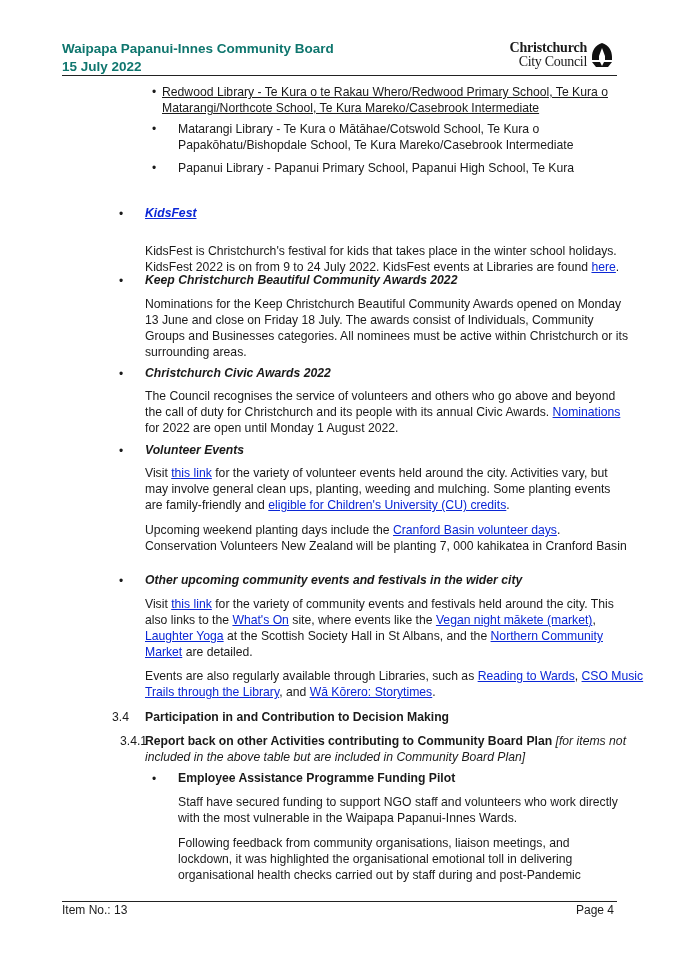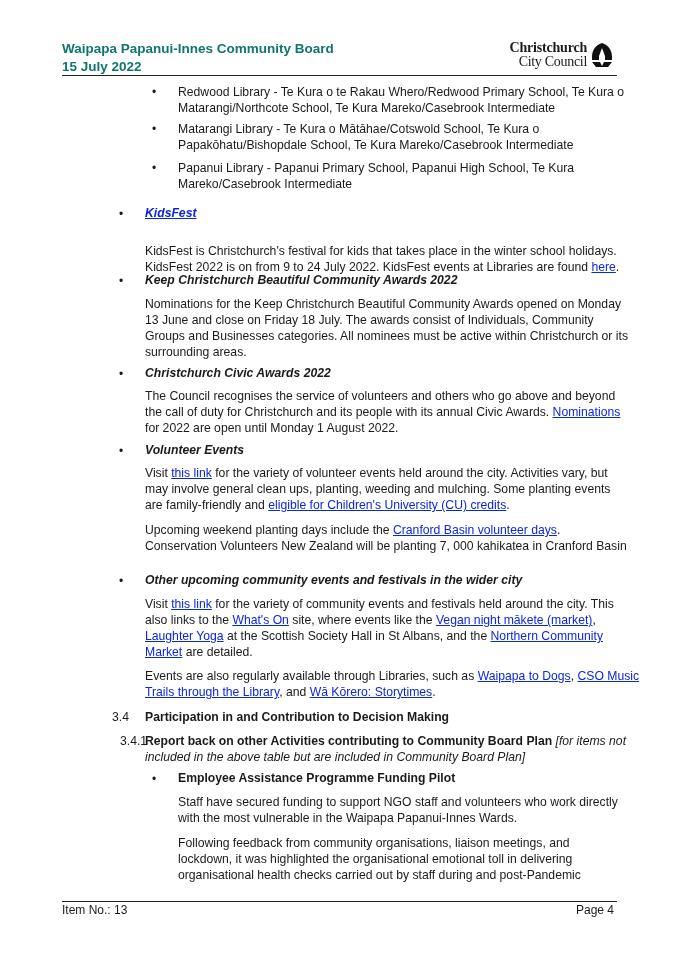--- a/index.html
+++ b/index.html
@@ -38,33 +38,32 @@
       <path d="M12 1 C5 3 2 9 2 15 L2 18 L9 18 L9 14 L12 6 L15 14 L15 18 L22 18 L22 15 C22 9 19 3 12 1 Z" fill="#111"></path>
       <path d="M2 20 L10 20 L12 24 L14 20 L22 20 L18 25 L6 25 Z" fill="#111"></path>
     </svg>
   </div>
 </div>
 <div class="hdr-rule"></div>
 
 <div class="content">
 
   <span class="bullet" style="left:152px;top:84px;">•</span>
-  <div class="blk" style="left:178px;top:84px;">
+  <div class="blk" style="left:162px;top:84px;text-decoration:underline;">
     <p>Redwood Library - Te Kura o te Rakau Whero/Redwood Primary School, Te Kura o</p>
     <p>Matarangi/Northcote School, Te Kura Mareko/Casebrook Intermediate</p>
   </div>
   <span class="bullet" style="left:152px;top:121px;">•</span>
   <div class="blk" style="left:178px;top:121px;">
     <p>Matarangi Library - Te Kura o Mātāhae/Cotswold School, Te Kura o</p>
     <p>Papakōhatu/Bishopdale School, Te Kura Mareko/Casebrook Intermediate</p>
   </div>
   <span class="bullet" style="left:152px;top:160px;">•</span>
   <div class="blk" style="left:178px;top:160px;">
     <p>Papanui Library - Papanui Primary School, Papanui High School, Te Kura</p>
-    <p>Mareko/Casebrook Intermediate</p>
   </div>
 
   <span class="bullet" style="left:119px;top:206px;">•</span>
   <div class="blk" style="left:145px;top:205px;">
     <p><a class="bi">KidsFest</a></p>
     <p style="margin-top:22px;">KidsFest is Christchurch's festival for kids that takes place in the winter school holidays.</p>
     <p><span>KidsFest 2022 is on from 9 to 24 July 2022. KidsFest events at Libraries are found </span><a>here</a><span>.</span></p>
   </div>
 
   <span class="bullet" style="left:119px;top:273px;">•</span>
@@ -105,21 +104,21 @@
   <span class="bullet" style="left:119px;top:573px;">•</span>
   <div class="blk" style="left:145px;top:572px;">
     <p class="bi">Other upcoming community events and festivals in the wider city</p>
     <div style="margin-top:8px;">
       <p><span>Visit </span><a>this link</a><span> for the variety of community events and festivals held around the city. This</span></p>
       <p><span>also links to the </span><a>What's On</a><span> site, where events like the </span><a>Vegan night mākete (market)</a><span>,</span></p>
       <p><a>Laughter Yoga</a><span> at the Scottish Society Hall in St Albans, and the </span><a>Northern Community</a></p>
       <p><a>Market</a><span> are detailed.</span></p>
     </div>
     <div style="margin-top:8px;">
-      <p><span>Events are also regularly available through Libraries, such as </span><a>Waipapa to Dogs</a><span>, </span><a>CSO Music</a></p>
+      <p><span>Events are also regularly available through Libraries, such as </span><a>Reading to Wards</a><span>, </span><a>CSO Music</a></p>
       <p><a>Trails through the Library</a><span>, and </span><a>Wā Kōrero: Storytimes</a><span>.</span></p>
     </div>
   </div>
 
   <div class="blk" style="left:112px;top:709px;">
     <span style="display:inline-block;width:33px;">3.4</span><span class="b">Participation in and Contribution to Decision Making</span>
   </div>
   <div class="blk" style="left:120px;top:733px;">
     <span style="display:inline-block;width:25px;">3.4.1</span><span class="b">Report back on other Activities contributing to Community Board Plan</span><span class="i"> [for items not</span>
     <p class="i" style="padding-left:25px;">included in the above table but are included in Community Board Plan]</p>

